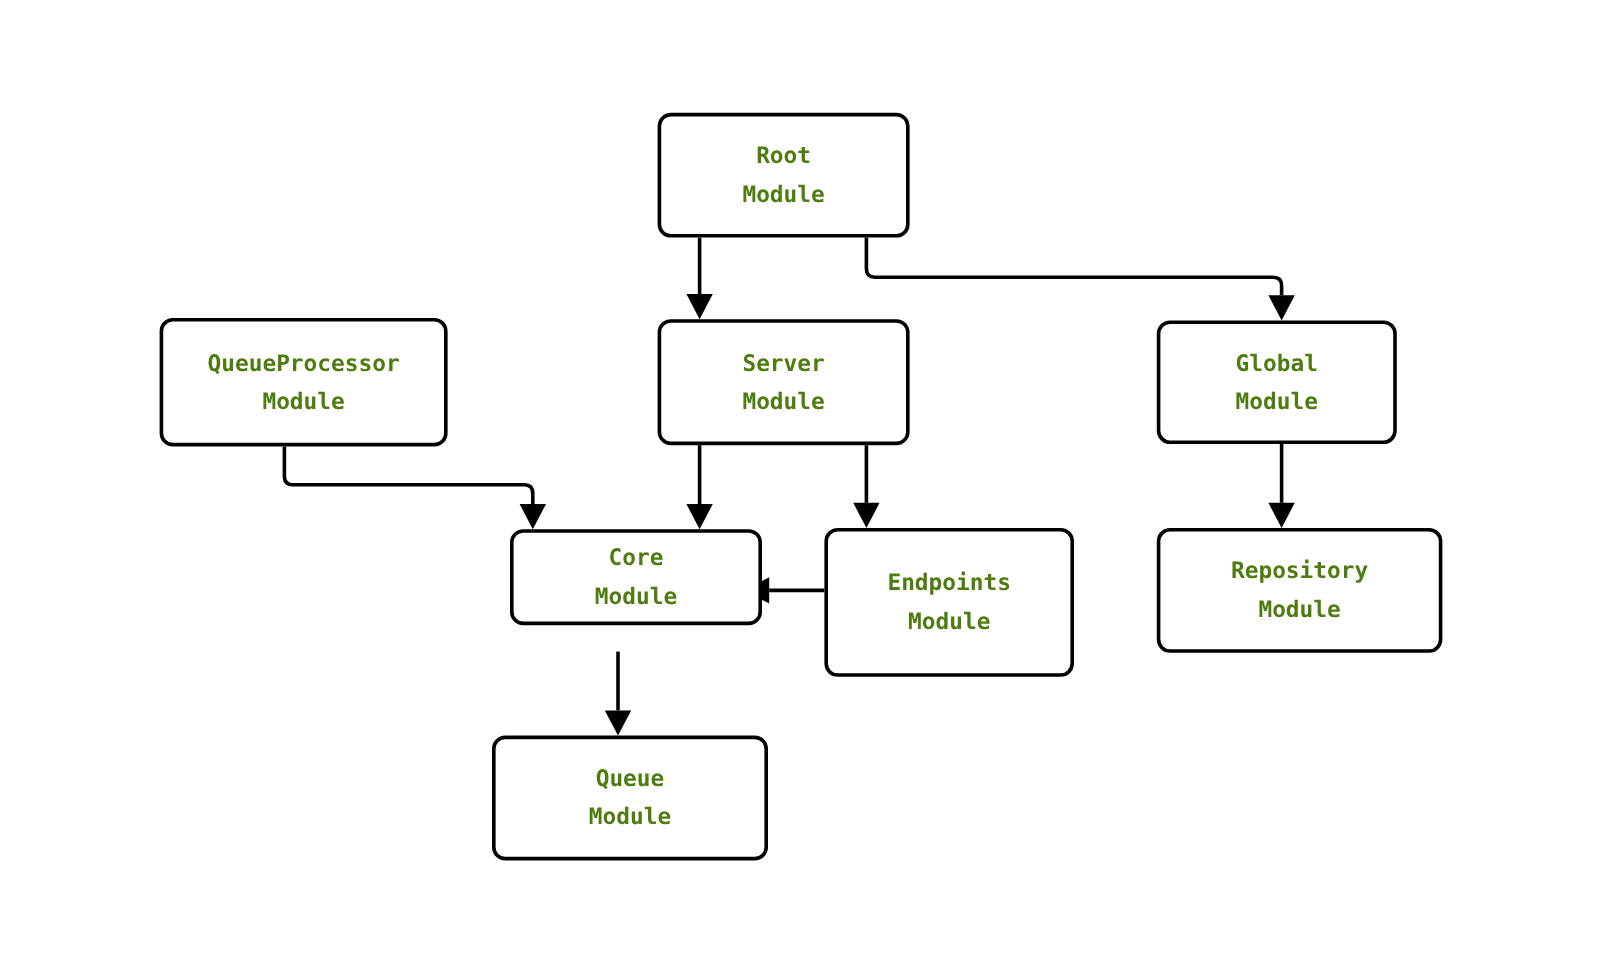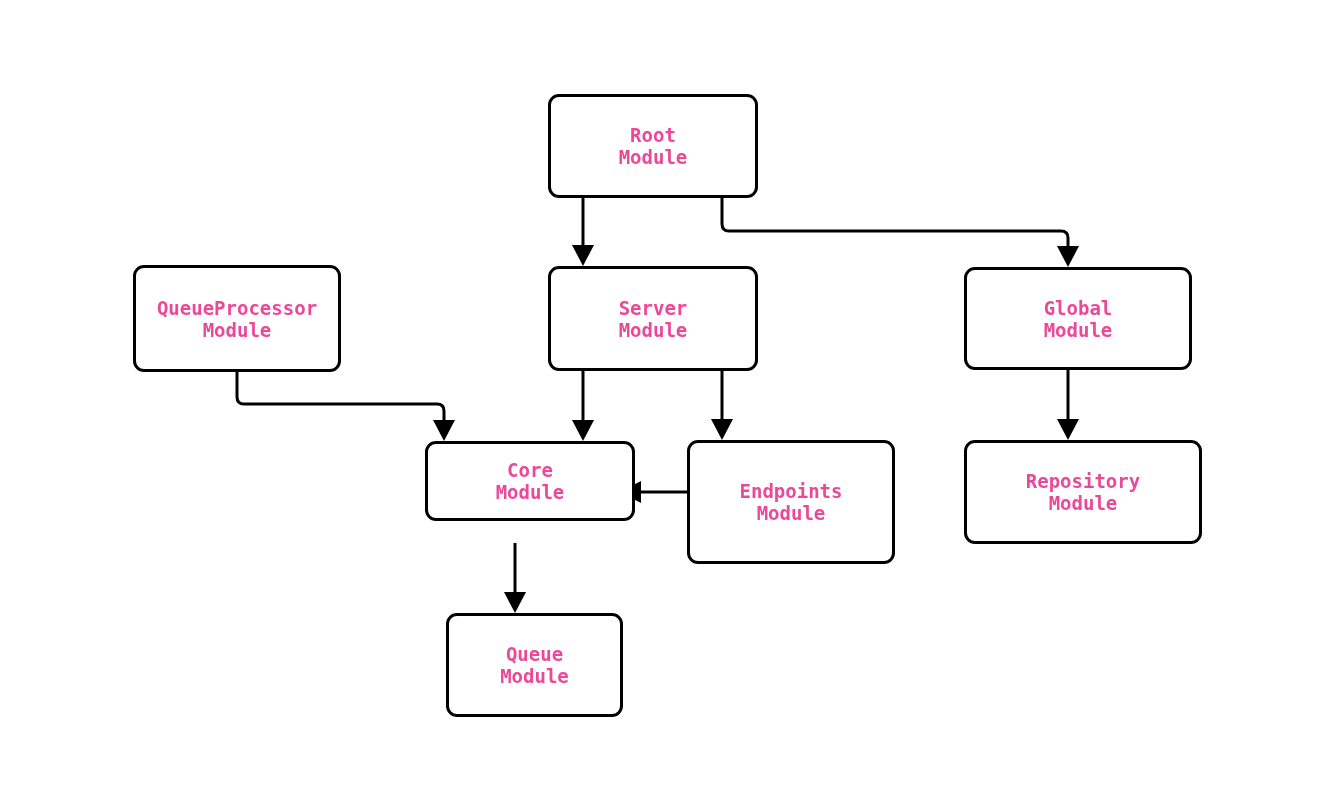--- a/index.html
+++ b/index.html
@@ -29,23 +29,23 @@
     border: 3px solid #000000;
     border-radius: 11px;
     display: flex;
     align-items: center;
     justify-content: center;
     z-index: 2;
   }
   .node-label {
     font-family: "DejaVu Sans Mono", "Liberation Mono", monospace;
     font-size: 19px;
-    line-height: 22px;
+    line-height: 32px;
     font-weight: 600;
-    color: #ec4899;
+    color: #4d7c0f;
     text-align: center;
     white-space: pre-line;
     letter-spacing: 0px;
   }
 </style>
 </head>
 <body>
 
 <div id="canvas">
 
@@ -95,48 +95,48 @@
       <path d="M 515 543 L 515 592" stroke="#000000" stroke-width="3" fill="none"></path>
       <polygon points="515,613 504,592 526,592" fill="#000000"></polygon>
     </g>
   </svg>
 
   <div class="node" style="left:548px; top:94px; width:210px; height:104px;">
     <span class="node-label">Root
 Module</span>
   </div>
 
-  <div class="node" style="left:133px; top:265px; width:208px; height:107px;">
+  <div class="node" style="left:133px; top:265px; width:240px; height:107px;">
     <span class="node-label">QueueProcessor
 Module</span>
   </div>
 
   <div class="node" style="left:548px; top:266px; width:210px; height:105px;align-items:center;">
     <span class="node-label">Server
 Module</span>
   </div>
 
-  <div class="node" style="left:964px; top:267px; width:228px; height:103px;">
+  <div class="node" style="left:964px; top:267px; width:200px; height:103px;">
     <span class="node-label">Global
 Module</span>
   </div>
 
   <div class="node" style="left:425px; top:441px; width:210px; height:80px;">
     <span class="node-label">Core
 Module</span>
   </div>
 
   <div class="node" style="left:687px; top:440px; width:208px; height:124px;">
     <span class="node-label">Endpoints
 Module</span>
   </div>
 
   <div class="node" style="left:964px; top:440px; width:238px; height:104px;">
     <span class="node-label">Repository
 Module</span>
   </div>
 
-  <div class="node" style="left:410px; top:613px; width:177px; height:104px;margin-left:36px;">
+  <div class="node" style="left:410px; top:613px; width:230px; height:104px;">
     <span class="node-label">Queue
 Module</span>
   </div>
 
 </div>
 
 </body></html>

